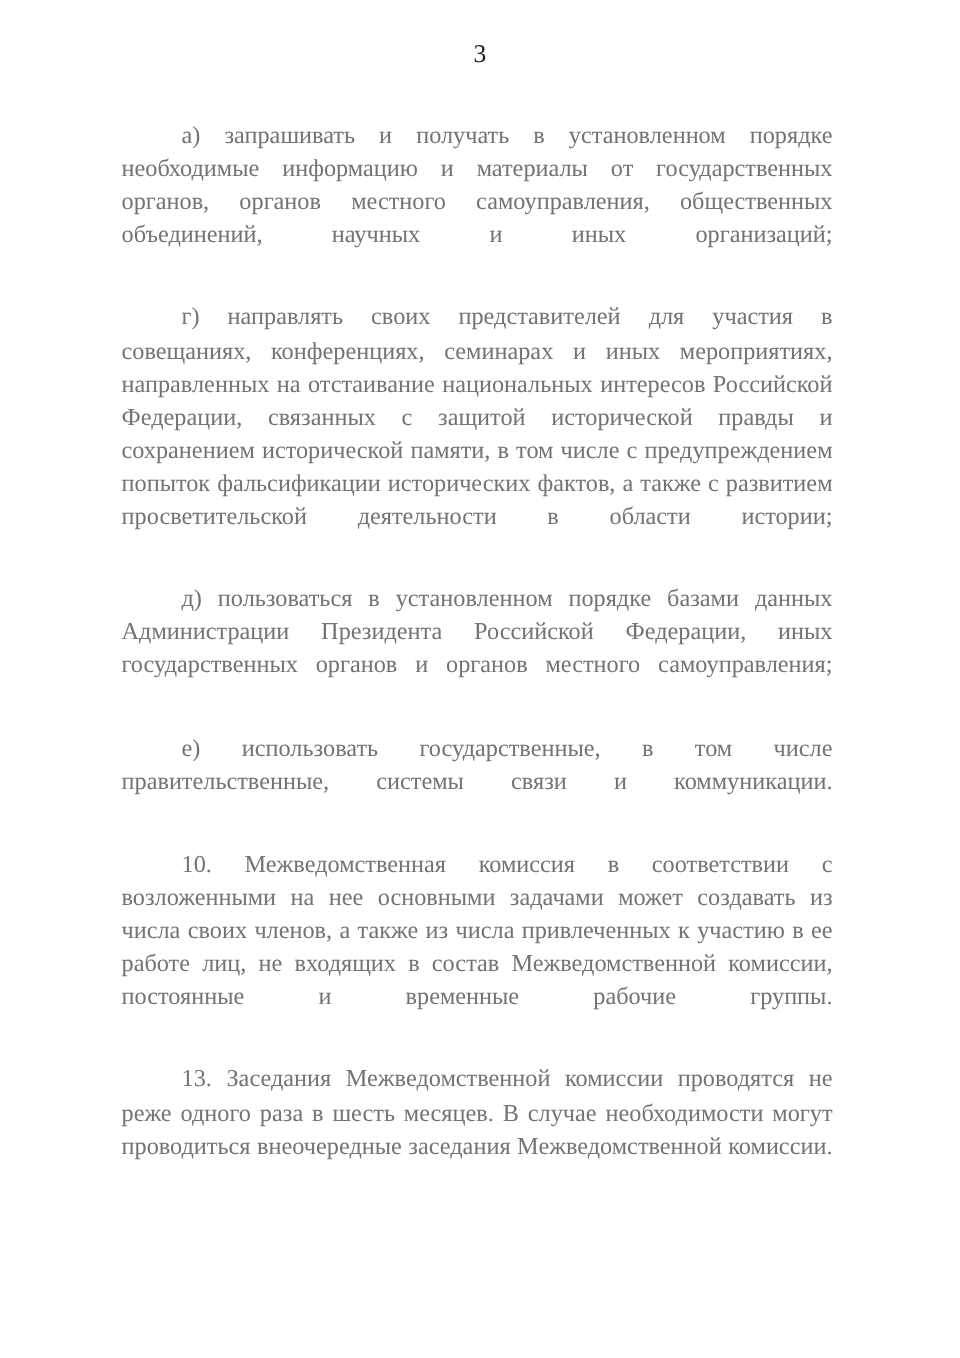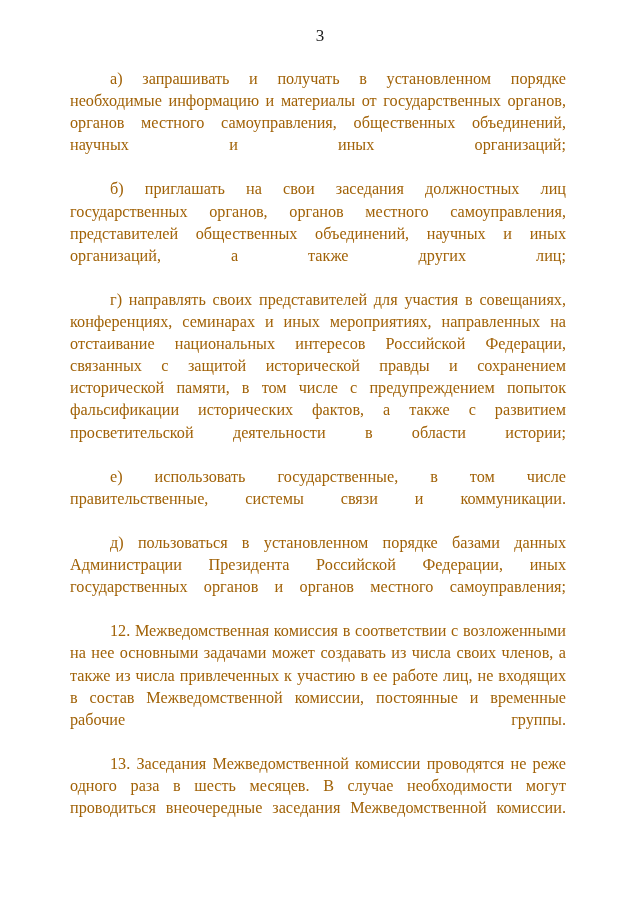--- a/index.html
+++ b/index.html
@@ -39,28 +39,28 @@
 
   
   .text-column {
     position: absolute;
     top: 68px;
     left: 70px;
     width: 496px;
   }
 
   p.para {
-    margin: 0;
+    margin: 11px;
     padding: 0;
     text-align: justify;
     text-justify: inter-word;
     text-indent: 40px;
     font-size: 16.2px;
     line-height: 22.1px;
-    color: #a16207;
+    color: #737373;
     -webkit-font-smoothing: antialiased;
     hyphens: none;
     word-spacing: 0.2px;
   }
 
   
   p.para::after {
     content: "";
     display: inline-block;
     width: 100%;
@@ -73,27 +73,26 @@
 <body>
 
 <div class="page">
 
   <div class="page-number">3</div>
 
   <div class="text-column">
 
     <p class="para">а) запрашивать и получать в установленном порядке необходимые информацию и материалы от государственных органов, органов местного самоуправления, общественных объединений, научных и иных организаций;</p>
 
-    <p class="para">б) приглашать на свои заседания должностных лиц государственных органов, органов местного самоуправления, представителей общественных объединений, научных и иных организаций, а также других лиц;</p>
 
 
     <p class="para">г) направлять своих представителей для участия в совещаниях, конференциях, семинарах и иных мероприятиях, направленных на отстаивание национальных интересов Российской Федерации, связанных с защитой исторической правды и сохранением исторической памяти, в том числе с предупреждением попыток фальсификации исторических фактов, а также с развитием просветительской деятельности в области истории;</p>
 
+    <p class="para">д) пользоваться в установленном порядке базами данных Администрации Президента Российской Федерации, иных государственных органов и органов местного самоуправления;</p>
+
     <p class="para">е) использовать государственные, в том числе правительственные, системы связи и коммуникации.</p>
 
-    <p class="para">д) пользоваться в установленном порядке базами данных Администрации Президента Российской Федерации, иных государственных органов и органов местного самоуправления;</p>
-
-    <p class="para">12. Межведомственная комиссия в соответствии с возложенными на нее основными задачами может создавать из числа своих членов, а также из числа привлеченных к участию в ее работе лиц, не входящих в состав Межведомственной комиссии, постоянные и временные рабочие группы.</p>
+    <p class="para">10. Межведомственная комиссия в соответствии с возложенными на нее основными задачами может создавать из числа своих членов, а также из числа привлеченных к участию в ее работе лиц, не входящих в состав Межведомственной комиссии, постоянные и временные рабочие группы.</p>
 
     <p class="para">13. Заседания Межведомственной комиссии проводятся не реже одного раза в шесть месяцев. В случае необходимости могут проводиться внеочередные заседания Межведомственной комиссии.</p>
 
   </div>
 </div>
 
 </body></html>

